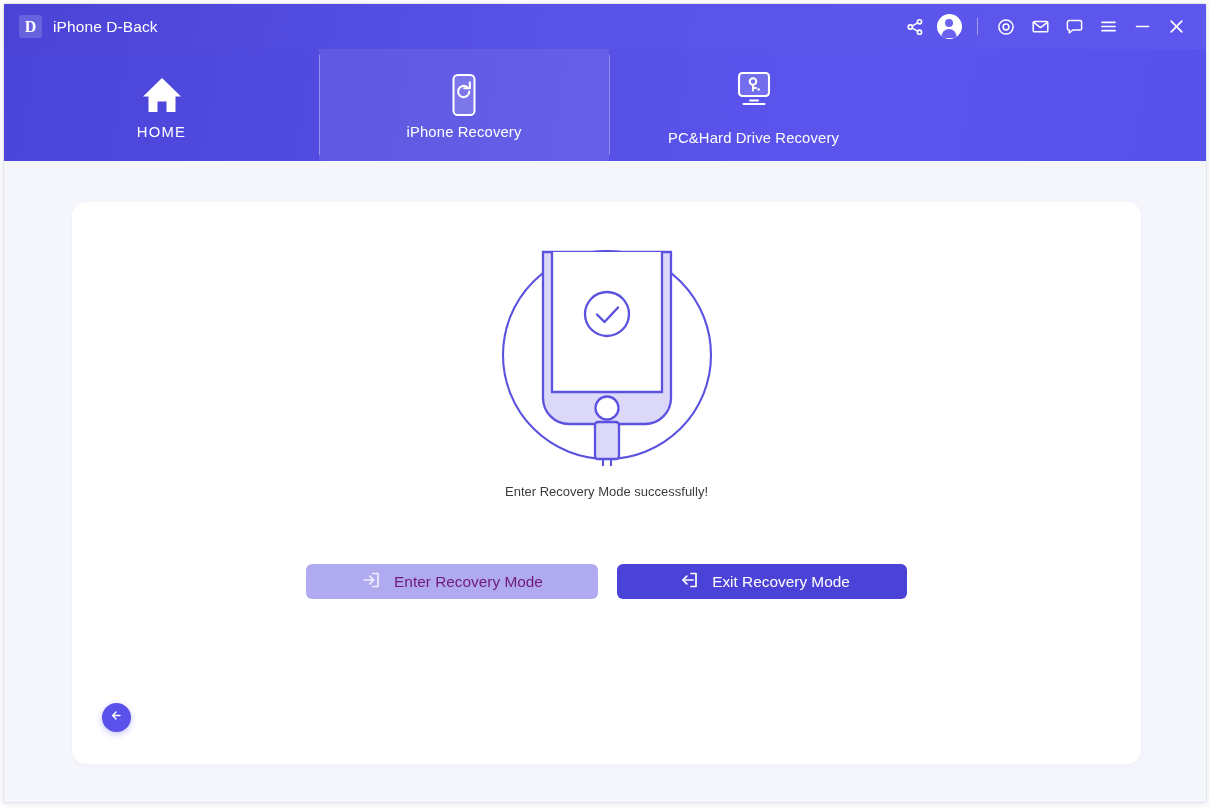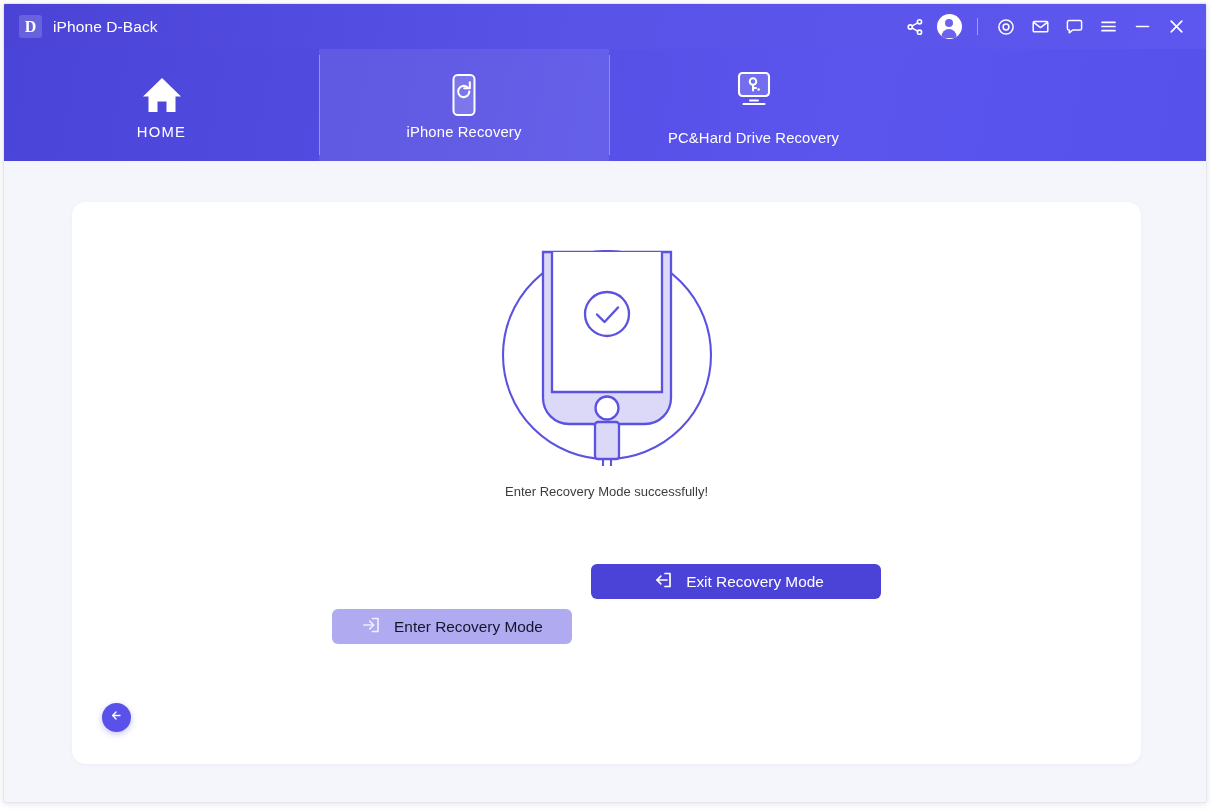--- a/index.html
+++ b/index.html
@@ -198,25 +198,24 @@
     gap: 13px;
     border: none;
     border-radius: 6px;
     font-family: "Liberation Sans", sans-serif;
     font-size: 15.4px;
     height: 35px;
     cursor: pointer;
     padding: 0 22px;
   }
   .btn-enter {
-    width: 240px;
+    width: 292px;
     background: #b0abf0;
-    color: #0f172a;
+    color: #701a75;
     cursor: default;
-    margin-top: 45px;
   }
   .btn-exit {
     width: 290px;
     background: #4b42d8;
     color: #ffffff;
     padding-left: 27px;
   }
 
   .back-btn {
     position: absolute;

